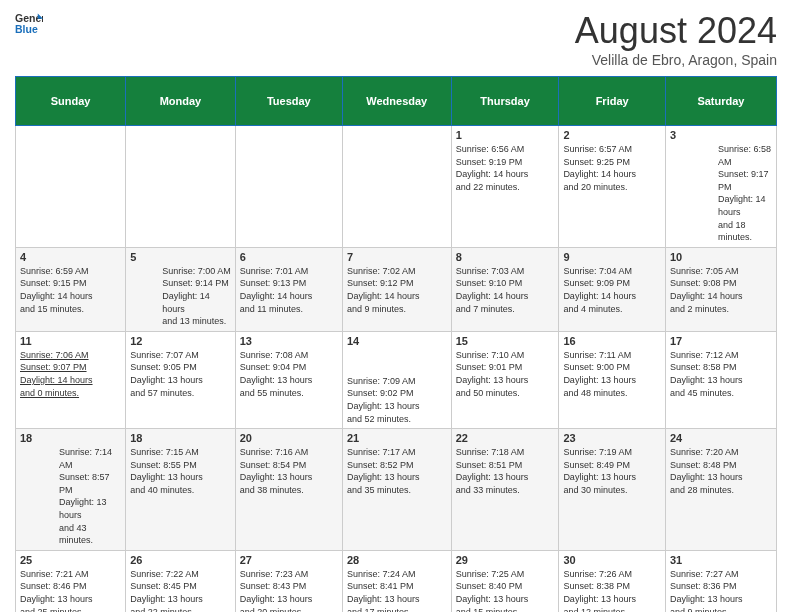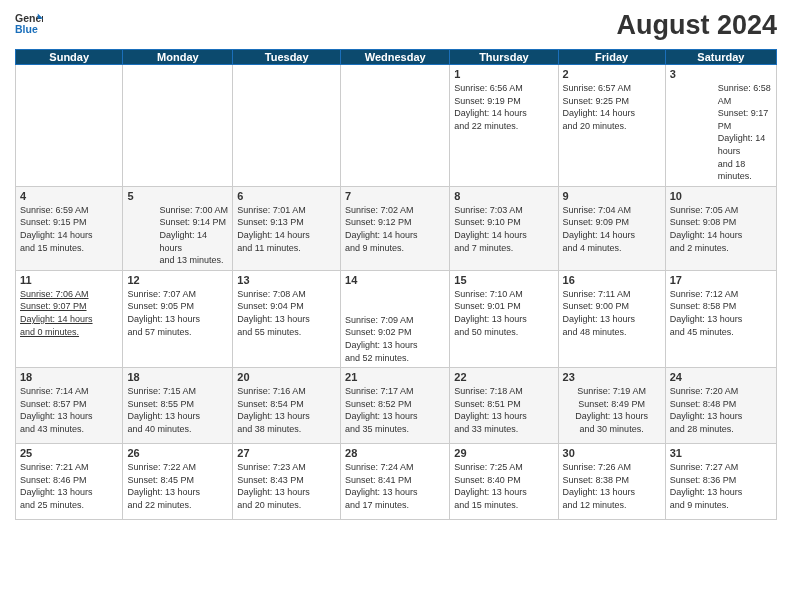--- a/index.html
+++ b/index.html
@@ -27,38 +27,38 @@
       gap: 2px;
     }
     .logo-icon {
       width: 28px;
       height: 28px;
     }
     .title-section {
       text-align: right;
     }
     .month-title {
-      font-size: 27px;
-      font-weight: bold;
+      font-size: 36px;
+      font-weight: normal;
       color: #333;
     }
     .subtitle {
       font-size: 14px;
       color: #555;
     }
     .calendar {
       width: 100%;
       border-collapse: collapse;
       font-size: 9.5px;
     }
     .calendar th {
-      background: #0c4a6e;
+      background: #15803d;
       color: #fff;
       text-align: center;
-      padding: 1px 3px;
+      padding: 18px 3px;
       font-size: 11px;
       font-weight: bold;
       border: 1px solid #1a6fbb;
     }
     .calendar td {
       border: 1px solid #ccc;
       vertical-align: top;
       padding: 3px 4px;
       height: 76px;
       width: 113px;
@@ -95,20 +95,21 @@
   <div class="header">
     <div class="logo">
       <svg class="logo-icon" viewBox="0 0 32 32">
         <text x="0" y="14" font-size="12" font-weight="bold" fill="#333" font-family="Arial">General</text>
         <text x="0" y="26" font-size="12" font-weight="bold" fill="#1a6fbb" font-family="Arial">Blue</text>
         <polygon points="26,4 32,10 26,10" fill="#1a6fbb"></polygon>
       </svg>
     </div>
     <div class="title-section">
       <div class="month-title">August 2024</div>
+      <div class="subtitle">Velilla de Ebro, Aragon, Spain</div>
     </div>
   </div>
 
   <table class="calendar">
     <thead>
       <tr>
         <th>Sunday</th>
         <th>Monday</th>
         <th>Tuesday</th>
         <th>Wednesday</th>
@@ -243,21 +244,21 @@
             <div class="day-num">17</div>
             <div class="day-info" style="white-space: pre-line;">Sunrise: 7:12 AM
 Sunset: 8:58 PM
 Daylight: 13 hours
 and 45 minutes.</div>
           </td>
         </tr>
         <tr>
           <td>
             <div class="day-num">18</div>
-            <div class="day-info" style="white-space: pre-line;">Sunrise: 7:14 AM
+            <div class="day-info" style="white-space: pre-line; margin-left: 39px;">Sunrise: 7:14 AM
 Sunset: 8:57 PM
 Daylight: 13 hours
 and 43 minutes.</div>
           </td>
           <td>
             <div class="day-num">18</div>
             <div class="day-info" style="white-space: pre-line;">Sunrise: 7:15 AM
 Sunset: 8:55 PM
 Daylight: 13 hours
 and 40 minutes.</div>
@@ -278,21 +279,21 @@
           </td>
           <td>
             <div class="day-num">22</div>
             <div class="day-info" style="white-space: pre-line;">Sunrise: 7:18 AM
 Sunset: 8:51 PM
 Daylight: 13 hours
 and 33 minutes.</div>
           </td>
           <td>
             <div class="day-num">23</div>
-            <div class="day-info" style="white-space: pre-line; text-align: center;">Sunrise: 7:19 AM
+            <div class="day-info" style="white-space: pre-line;">Sunrise: 7:19 AM
 Sunset: 8:49 PM
 Daylight: 13 hours
 and 30 minutes.</div>
           </td>
           <td>
             <div class="day-num">24</div>
             <div class="day-info" style="white-space: pre-line;">Sunrise: 7:20 AM
 Sunset: 8:48 PM
 Daylight: 13 hours
 and 28 minutes.</div>

